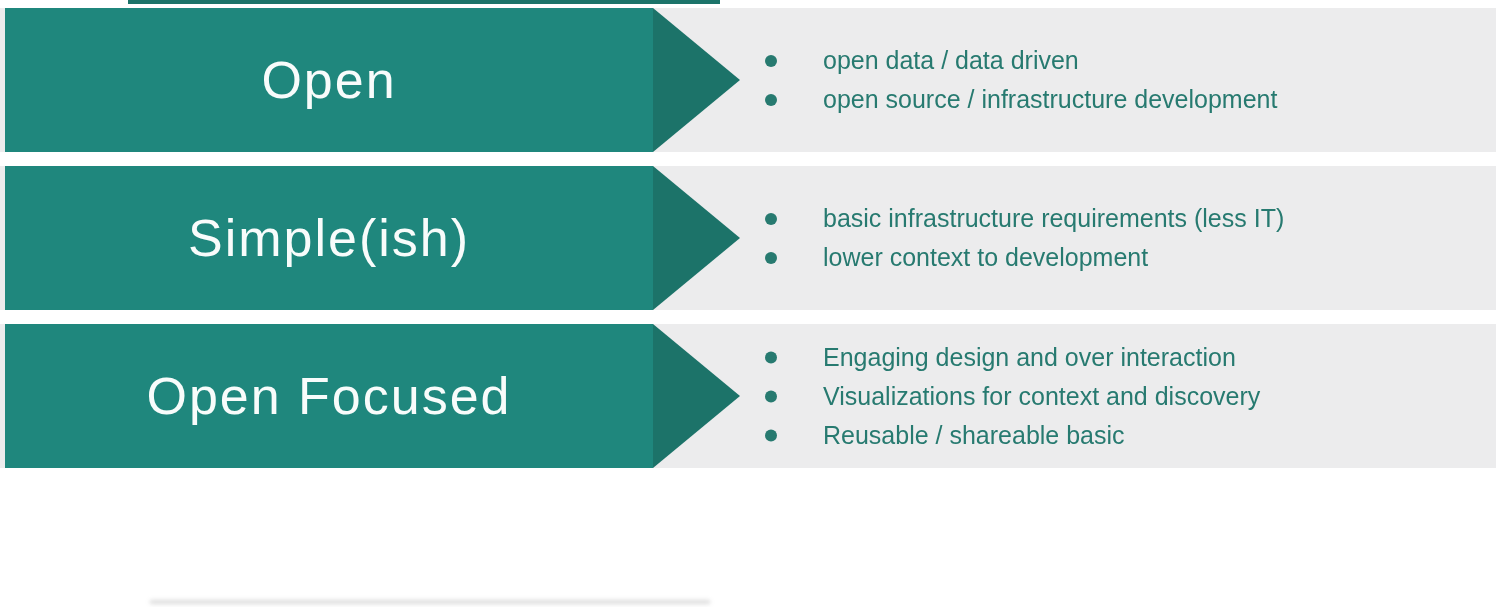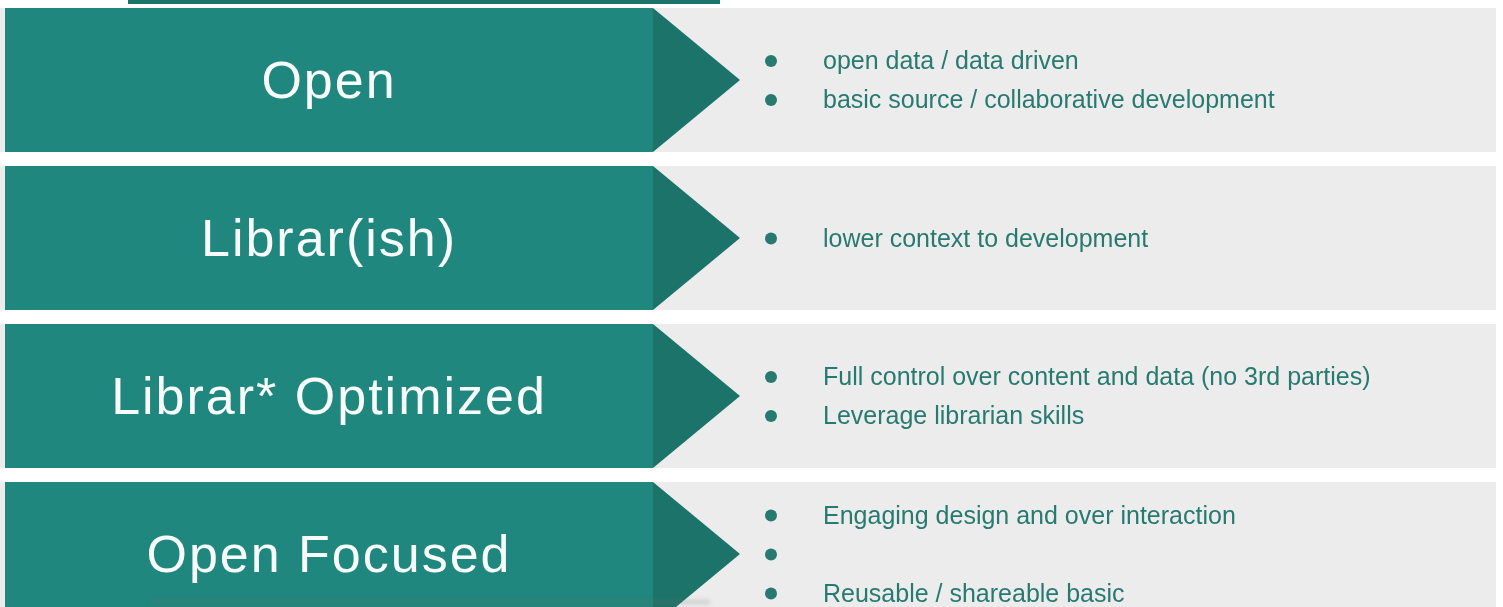--- a/index.html
+++ b/index.html
@@ -127,70 +127,58 @@
     </div>
     <div class="arrow-head"></div>
     <ul class="bullets">
 
     <li class="bullet-item">
         <span class="bullet-dot"></span>
         <span class="bullet-text">open data / data driven</span>
       </li>
           <li class="bullet-item">
         <span class="bullet-dot"></span>
-        <span class="bullet-text">basic source / collaborative development</span>
+        <span class="bullet-text">open source / infrastructure development</span>
       </li>
         </ul>
   </div>
 
   <div class="row">
     <div class="arrow-body">
-      <span class="arrow-label">Librar(ish)</span>
+      <span class="arrow-label">Simple(ish)</span>
     </div>
     <div class="arrow-head"></div>
     <ul class="bullets">
 
+    <li class="bullet-item">
+        <span class="bullet-dot"></span>
+        <span class="bullet-text">basic infrastructure requirements (less IT)</span>
+      </li>
           <li class="bullet-item">
         <span class="bullet-dot"></span>
         <span class="bullet-text">lower context to development</span>
       </li>
         </ul>
   </div>
 
-  <div class="row">
-    <div class="arrow-body">
-      <span class="arrow-label">Librar* Optimized</span>
-    </div>
-    <div class="arrow-head"></div>
-    <ul class="bullets">
-
-    <li class="bullet-item">
-        <span class="bullet-dot"></span>
-        <span class="bullet-text">Full control over content and data (no 3rd parties)</span>
-      </li>
-          <li class="bullet-item">
-        <span class="bullet-dot"></span>
-        <span class="bullet-text">Leverage librarian skills</span>
-      </li>
-        </ul>
-  </div>
 
   <div class="row">
     <div class="arrow-body">
       <span class="arrow-label">Open Focused</span>
     </div>
     <div class="arrow-head"></div>
     <ul class="bullets">
 
     <li class="bullet-item">
         <span class="bullet-dot"></span>
         <span class="bullet-text">Engaging design and over interaction</span>
       </li>
           <li class="bullet-item">
         <span class="bullet-dot"></span>
+        <span class="bullet-text">Visualizations for context and discovery</span>
       </li>
           <li class="bullet-item">
         <span class="bullet-dot"></span>
         <span class="bullet-text">Reusable / shareable basic</span>
       </li>
         </ul>
   </div>
 </div>
 
   <div class="bottom-shadow"></div>

